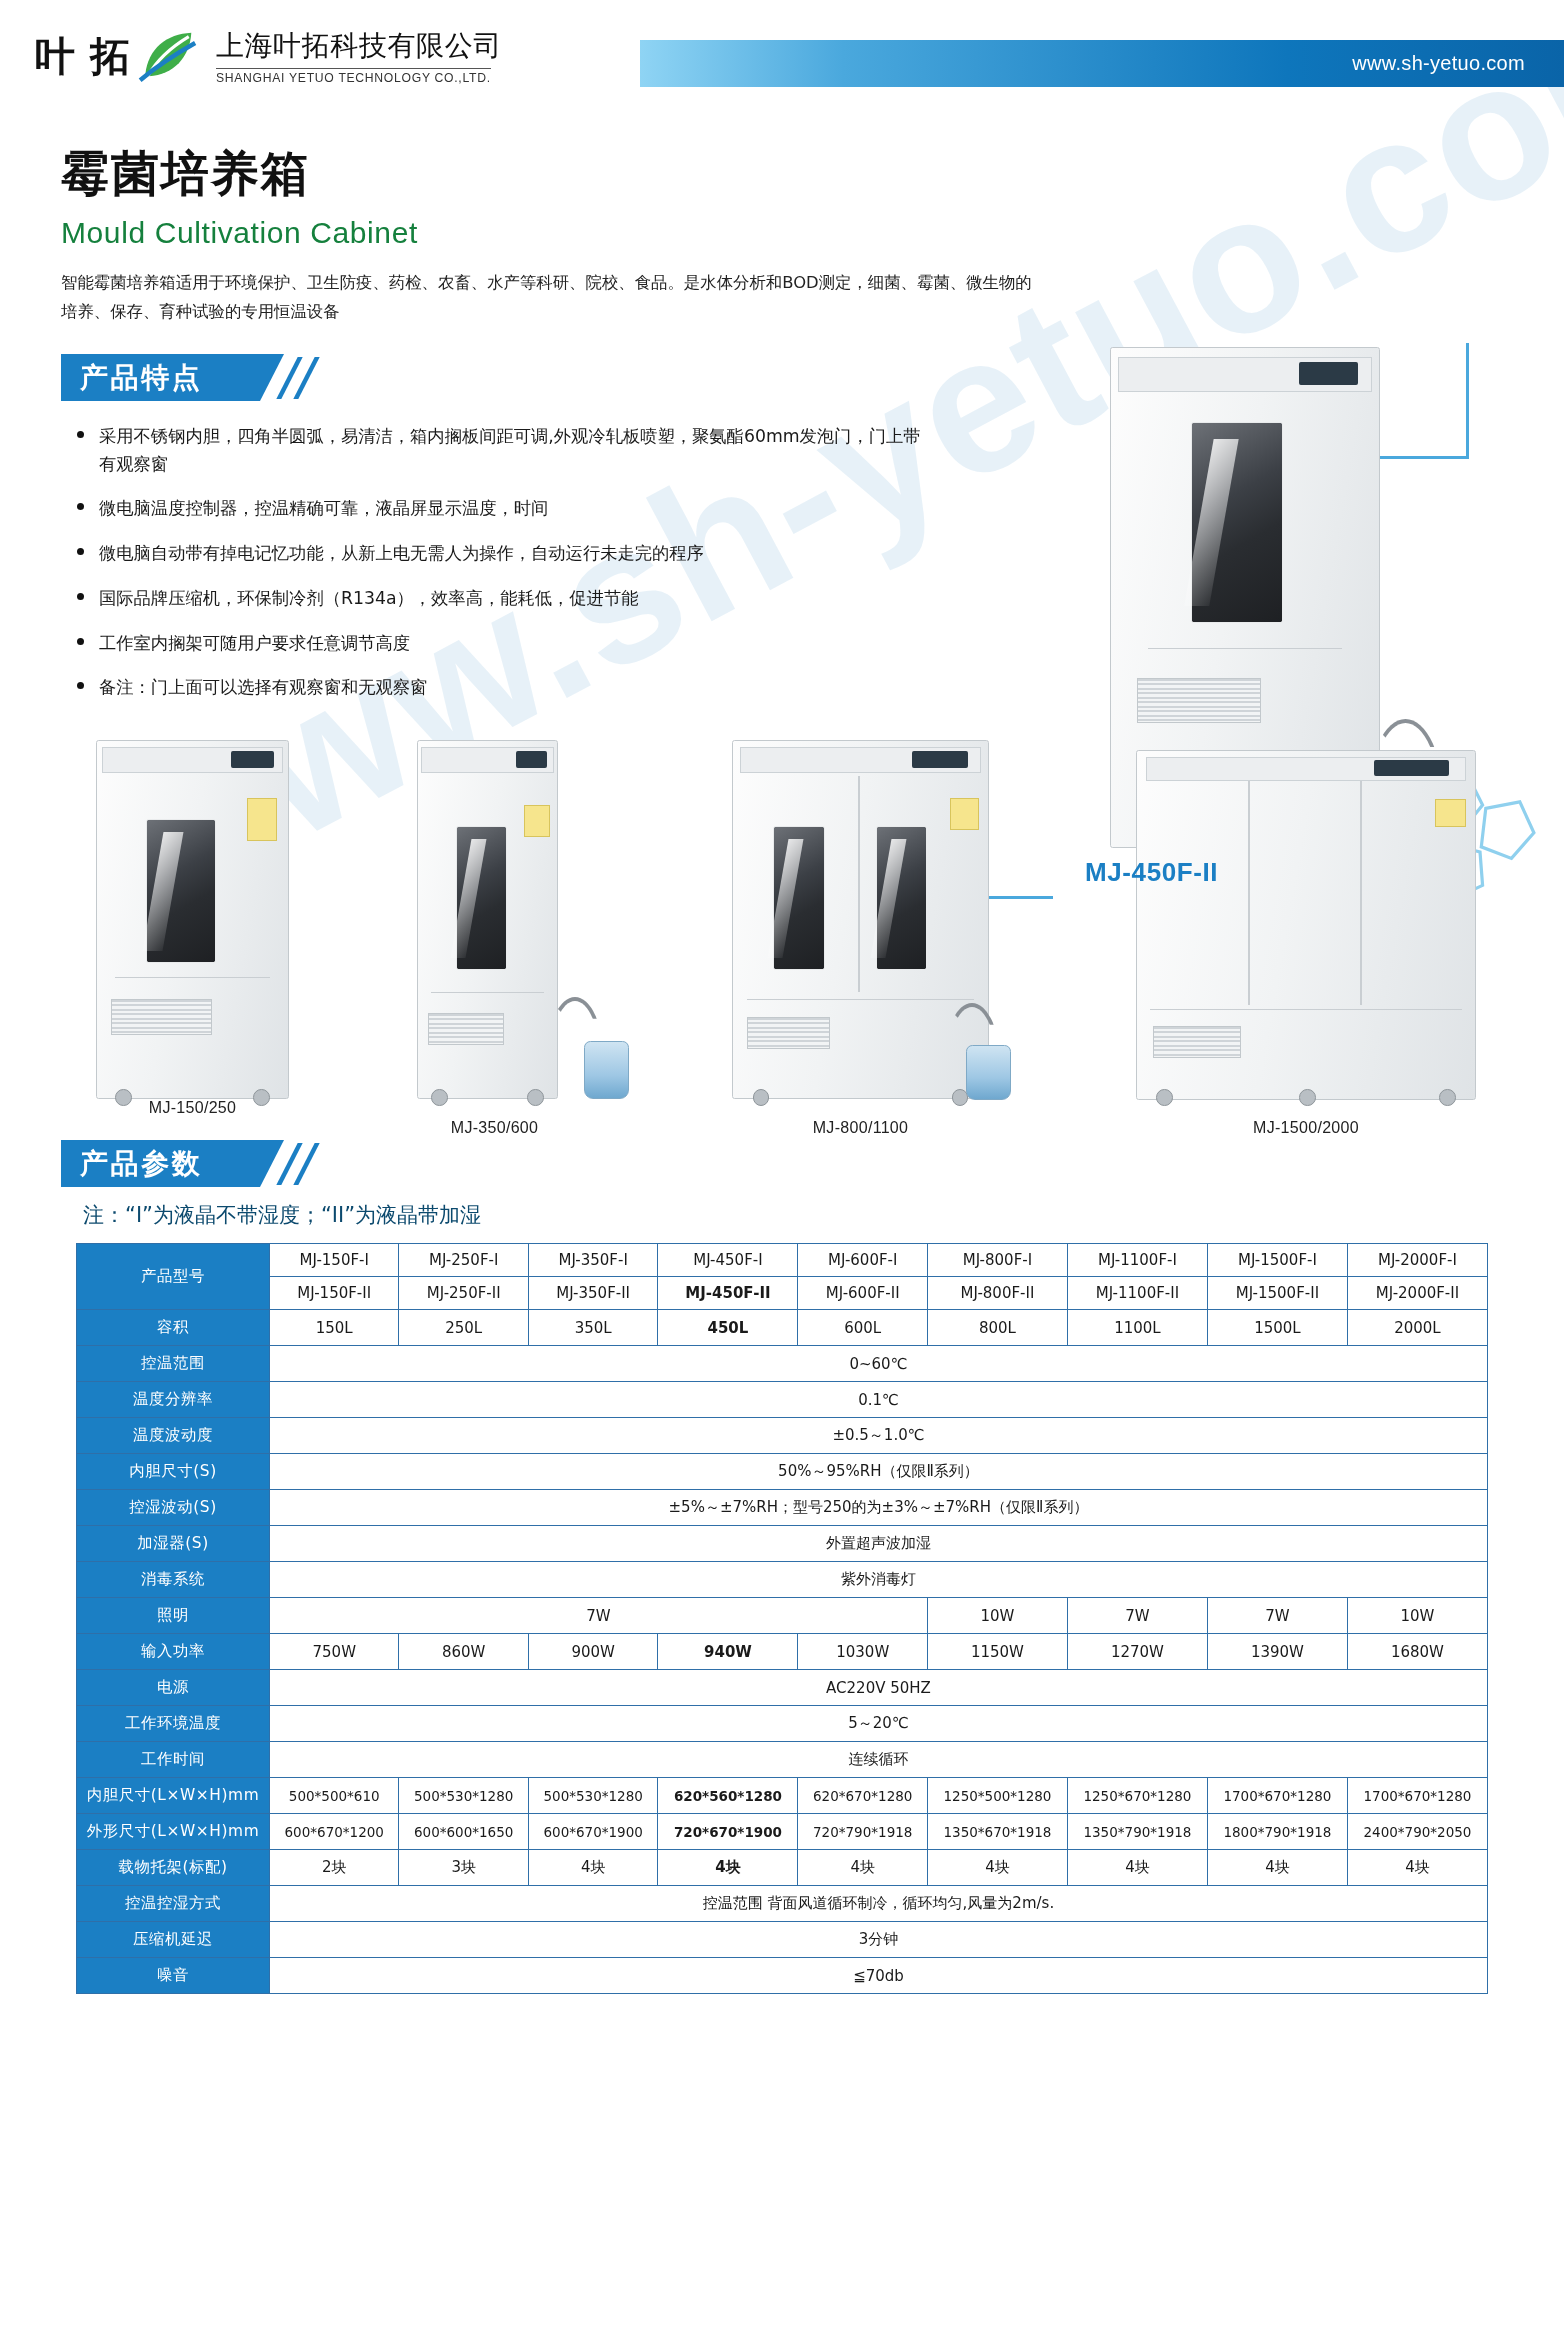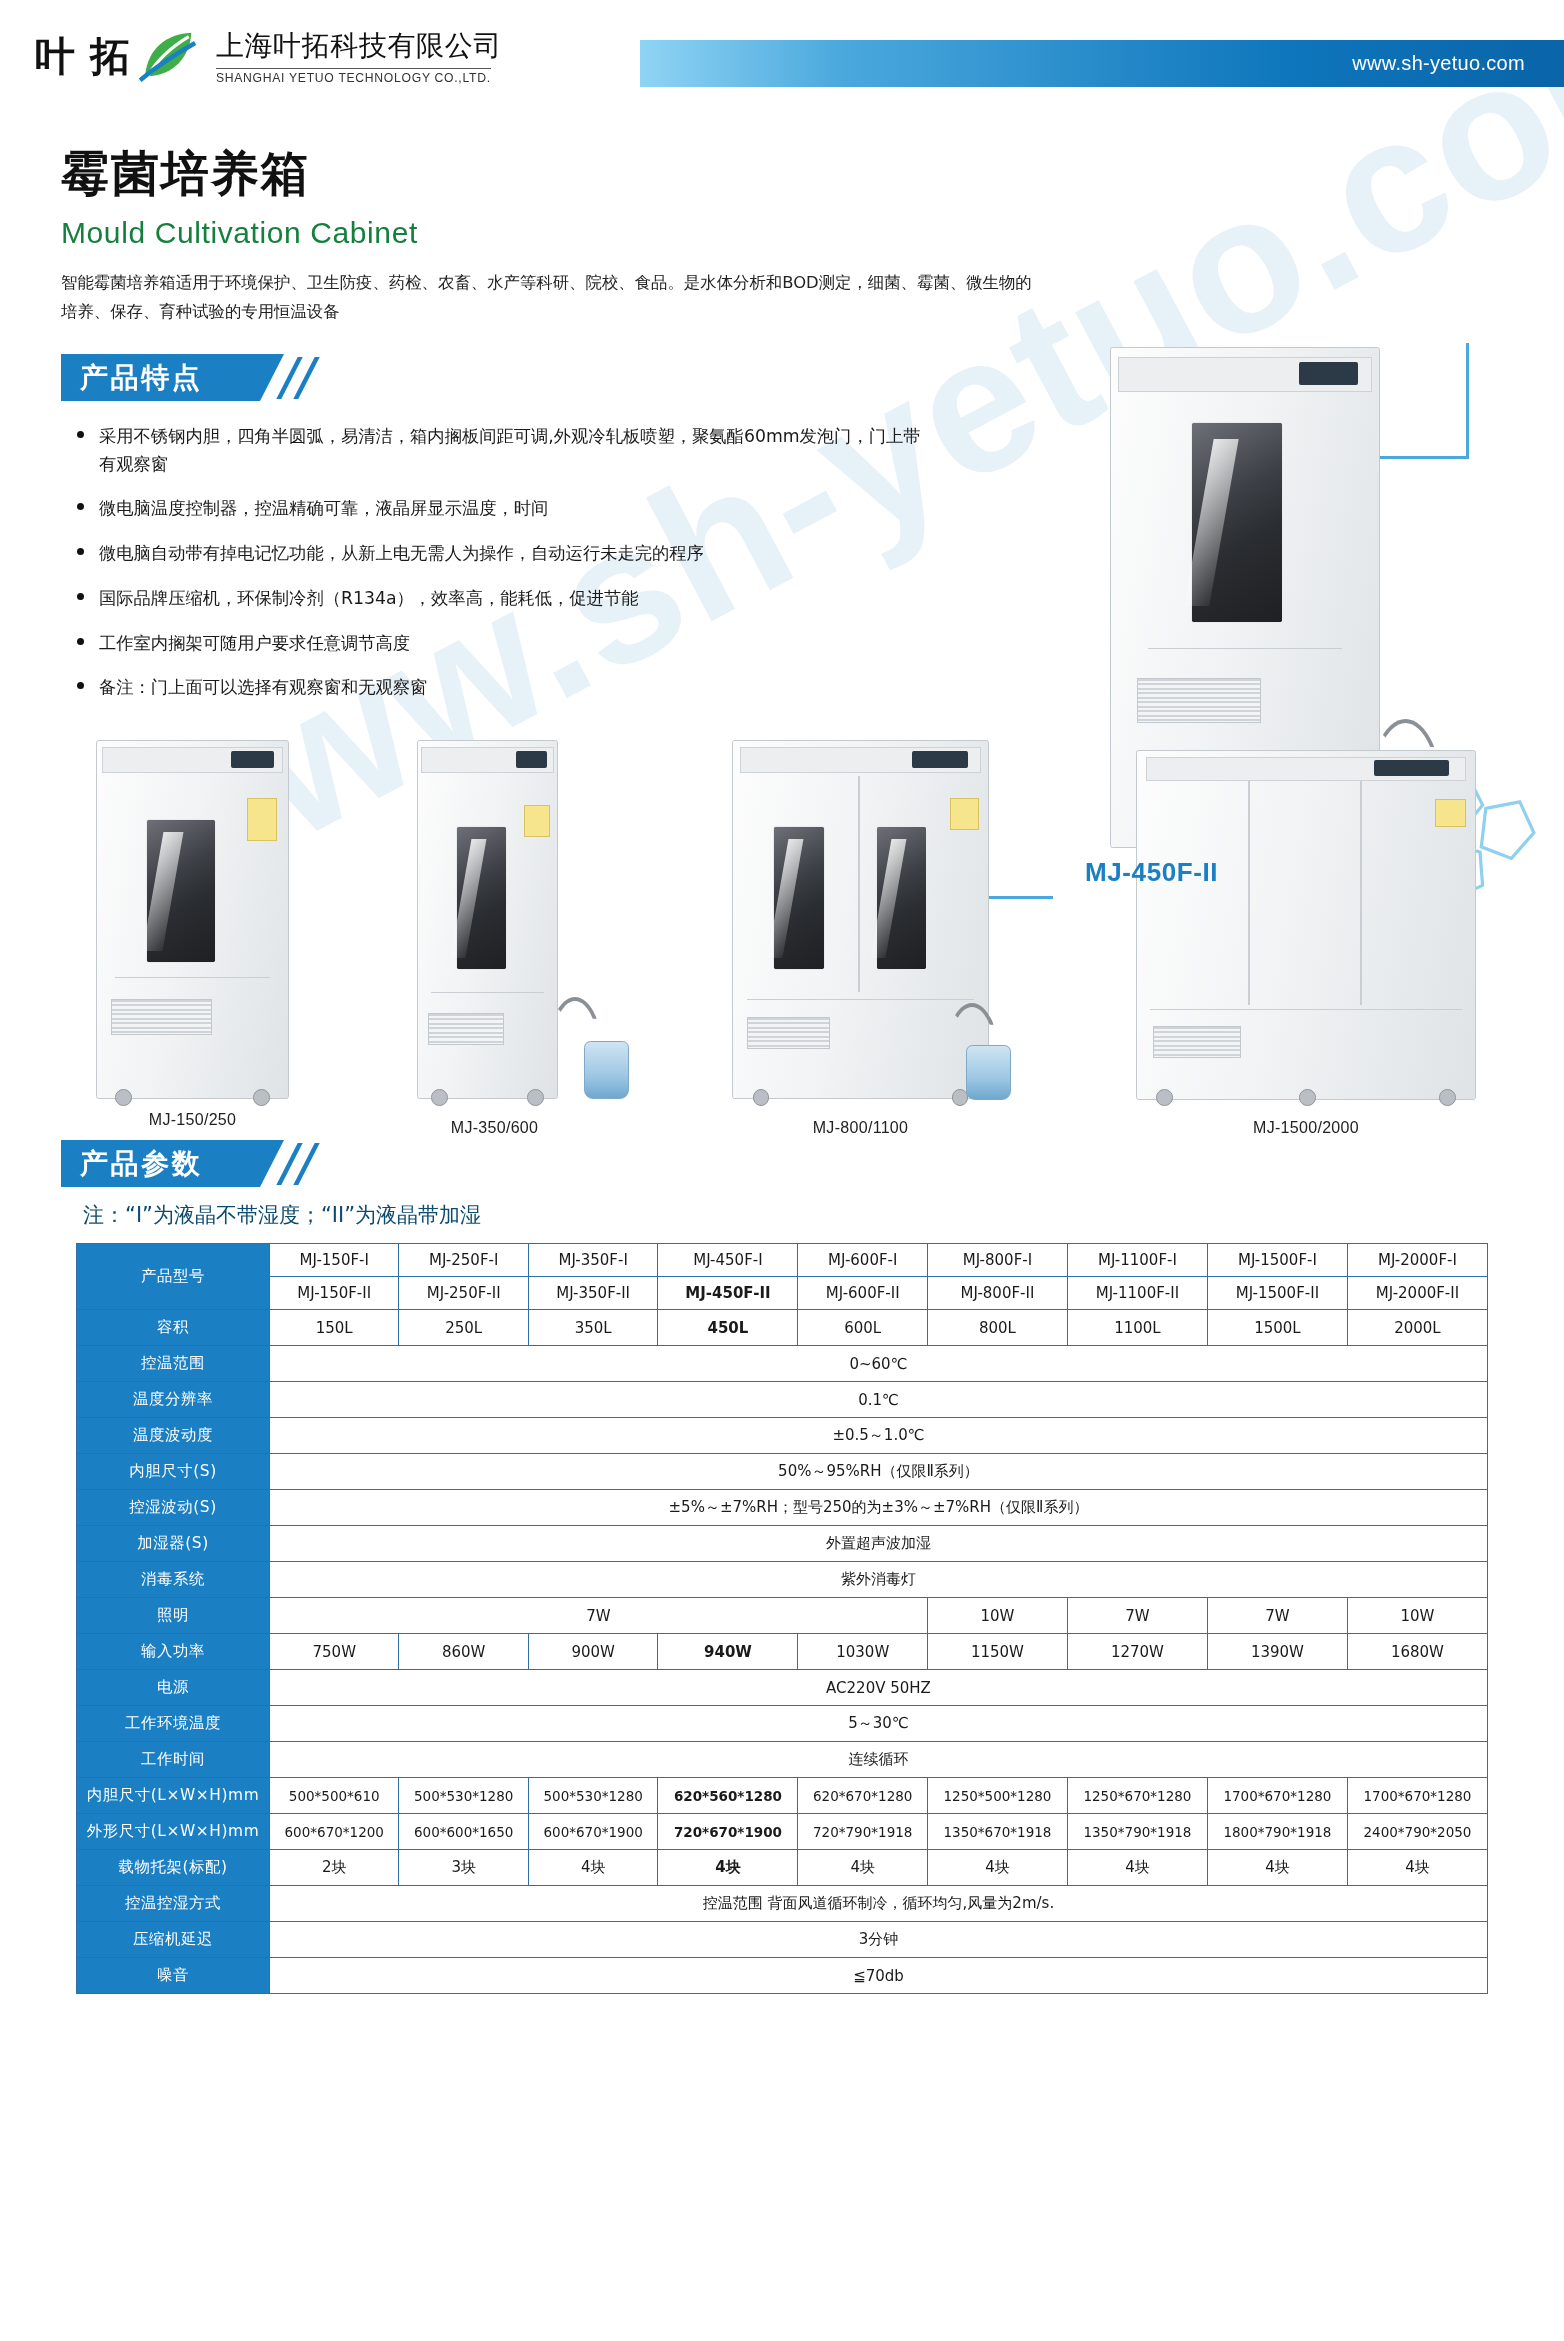--- a/index.html
+++ b/index.html
@@ -457,21 +457,21 @@
       <div class="display"></div>
       <div class="sticker" style="right:6%; top:16%; width:16%; height:12%;"></div>
       <div class="window" style="left:26%; top:22%; width:36%; height:40%;">
         <div class="glare" style="left:8%; top:8%; width:30%; height:84%;"></div>
       </div>
       <div class="seam" style="left:10%; top:66%; width:80%; height:1.3px;"></div>
       <div class="vent" style="left:8%; top:72%; width:52%; height:10%;"></div>
       <div class="caster" style="left:10%; bottom:-6.4px;"></div>
       <div class="caster" style="right:10%; bottom:-6.4px;"></div>
     </div>
-    <div class="prod-cap" style="left:96px; top:384px; width:193px;">MJ-150/250</div>
+    <div class="prod-cap" style="left:96px; top:372px; width:193px;">MJ-150/250</div>
 
     <div class="cab" style="left:417px; top:13px; width:141px; height:359px;">
       <div class="body"></div>
       <div class="top-panel"></div>
       <div class="display"></div>
       <div class="sticker" style="right:6%; top:18%; width:18%; height:9%;"></div>
       <div class="window" style="left:28%; top:24%; width:36%; height:40%;">
         <div class="glare" style="left:8%; top:8%; width:30%; height:84%;"></div>
       </div>
       <div class="seam" style="left:10%; top:70%; width:80%; height:1.3px;"></div>
@@ -613,21 +613,21 @@
           <td>1270W</td>
           <td>1390W</td>
           <td>1680W</td>
         </tr>
         <tr>
           <td class="lbl">电源</td>
           <td colspan="9">AC220V 50HZ</td>
         </tr>
         <tr>
           <td class="lbl">工作环境温度</td>
-          <td colspan="9">5～30℃</td>
+          <td colspan="9">5～20℃</td>
         </tr>
         <tr>
           <td class="lbl">工作时间</td>
           <td colspan="9">连续循环</td>
         </tr>
         <tr>
           <td class="lbl">内胆尺寸(L×W×H)mm</td>
           <td class="small">500*500*610</td>
           <td class="small">500*530*1280</td>
           <td class="small">500*530*1280</td>

